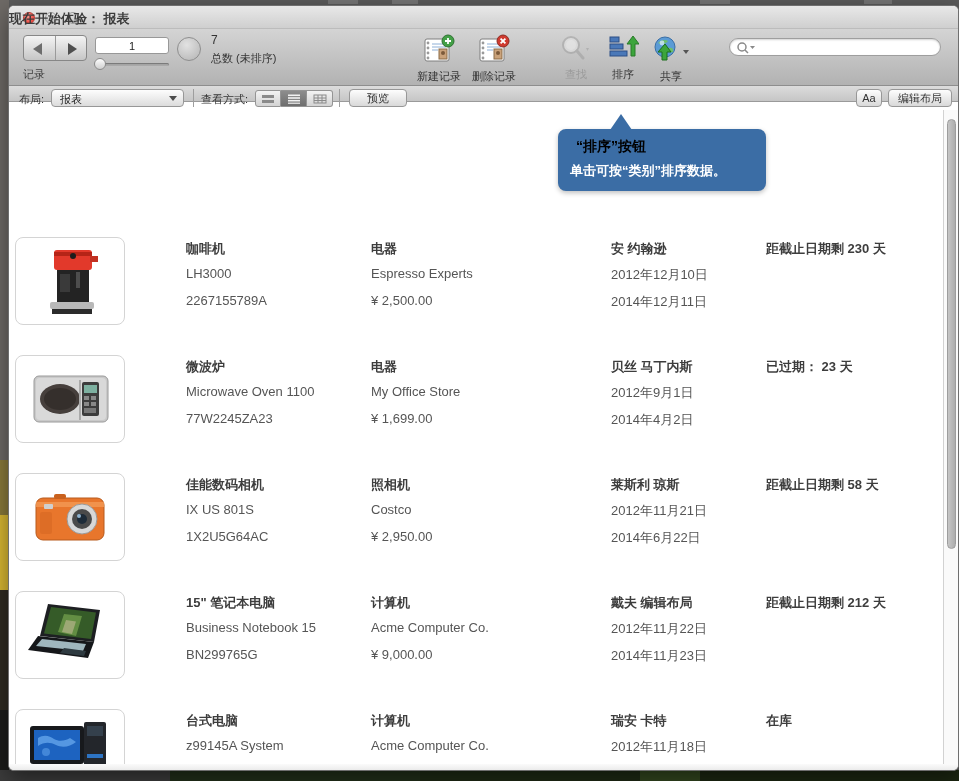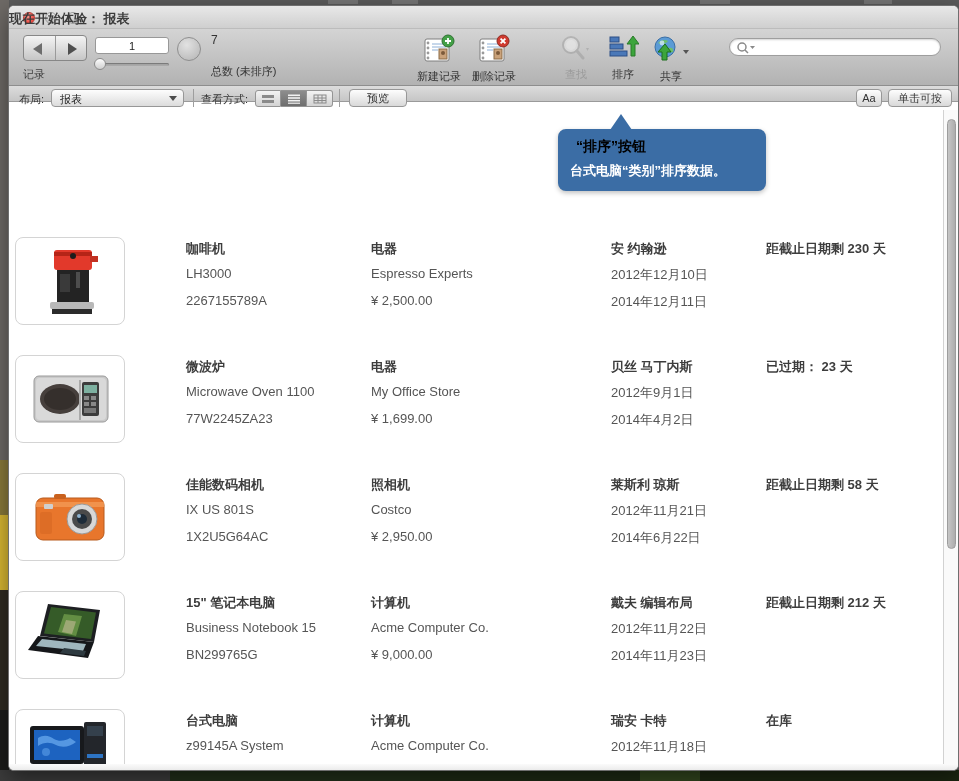--- a/index.html
+++ b/index.html
@@ -35,21 +35,21 @@
   .tri-r { position:absolute; right:9px; top:7px; width:0; height:0; border-top:6px solid transparent; border-bottom:6px solid transparent; border-left:9px solid #4f4f4f; }
   .rec-field { position:absolute; left:86px; top:8px; width:74px; height:17px; border:1px solid #989898; border-radius:3px;
     background:#fff; font-size:11px; text-align:center; color:#222; font-family:"Liberation Sans",sans-serif; }
   .slider { position:absolute; left:86px; top:29px; width:74px; height:12px; }
   .slider .track { position:absolute; left:0; right:0; top:5px; height:3px; background:#a9a9a9; border-radius:2px; box-shadow:inset 0 1px 1px rgba(0,0,0,.3); }
   .slider .thumb { position:absolute; left:-1px; top:0; width:12px; height:12px; border-radius:50%;
     background:linear-gradient(#fdfdfd,#cfcfcf); border:1px solid #8b8b8b; }
   .pie-btn { position:absolute; left:168px; top:8px; width:24px; height:24px; border-radius:50%;
     background:radial-gradient(circle at 40% 32%, #e2e2e2, #b3b3b3); border:1px solid #8e8e8e; }
   .tot-num { position:absolute; left:202px; top:4px; font-size:12px; color:#333; }
-  .tot-lbl { position:absolute; left:202px; top:35px; font-size:11px; color:#333; white-space:nowrap; }
+  .tot-lbl { position:absolute; left:202px; top:22px; font-size:11px; color:#333; white-space:nowrap; }
   .grp-lbl { position:absolute; left:14px; top:38px; width:150px; font-size:11px; color:#3f3f3f; }
   
   .tb-btn { position:absolute; top:4px; width:64px; height:50px; text-align:center; }
   .tb-btn .ic { display:inline-block; height:30px; margin-top:1px; position:relative; }
   .tb-btn .lb { display:block; font-size:11px; color:#333; margin-top:1px; white-space:nowrap; }
   .tb-btn.disabled .lb { color:#9b9b9b; }
   .tb-btn.disabled .ic { opacity:.5; filter:grayscale(1); }
   .searchbox { position:absolute; left:720px; top:9px; width:212px; height:18px; border:1px solid #9e9e9e; border-radius:10px;
     background:#fff; box-shadow:inset 0 1px 2px rgba(0,0,0,.18); }
   .searchbox svg { position:absolute; left:6px; top:2px; }
@@ -256,29 +256,29 @@
             <line x1="1" y1="4" x2="13" y2="4" stroke="#8a8a8a"></line>
               <line x1="1" y1="6.5" x2="13" y2="6.5" stroke="#8a8a8a"></line>
             <line x1="5" y1="1" x2="5" y2="9" stroke="#8a8a8a"></line>
               <line x1="9" y1="1" x2="9" y2="9" stroke="#8a8a8a"></line>
           </svg>
         </div>
       </div>
       <div class="vsep" style="left:330px"></div>
       <div class="btn" style="left:340px;width:58px">预览</div>
       <div class="btn" style="left:847px;width:26px">Aa</div>
-      <div class="btn" style="left:879px;width:64px">单击可按</div>
+      <div class="btn" style="left:879px;width:64px">编辑布局</div>
     </div>
 
     <div class="content">
 
       <div class="callout">
         <div class="arrow"></div>
         <div class="t">“排序”按钮</div>
-        <div class="b">台式电脑“类别”排序数据。</div>
+        <div class="b">单击可按“类别”排序数据。</div>
       </div>
 
       <div class="rec-row" style="top:127px">
         <div class="photo">
           <svg width="92" height="78" viewBox="0 0 92 78">
             <rect x="30" y="8" width="38" height="20" rx="3" fill="#e2392b"></rect>
             <rect x="30" y="10" width="38" height="4" fill="#b52417"></rect>
             <circle cx="49" cy="14" r="3" fill="#1c1c1c"></circle>
             <rect x="66" y="14" width="8" height="6" fill="#c23122"></rect>
             <rect x="33" y="28" width="32" height="34" fill="#232323"></rect>

